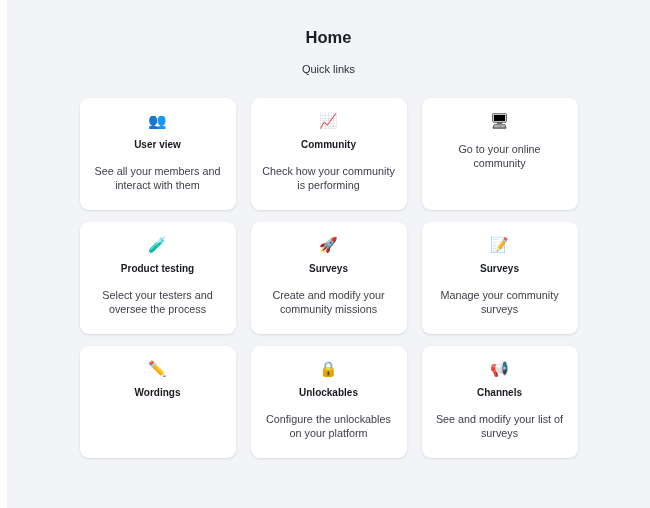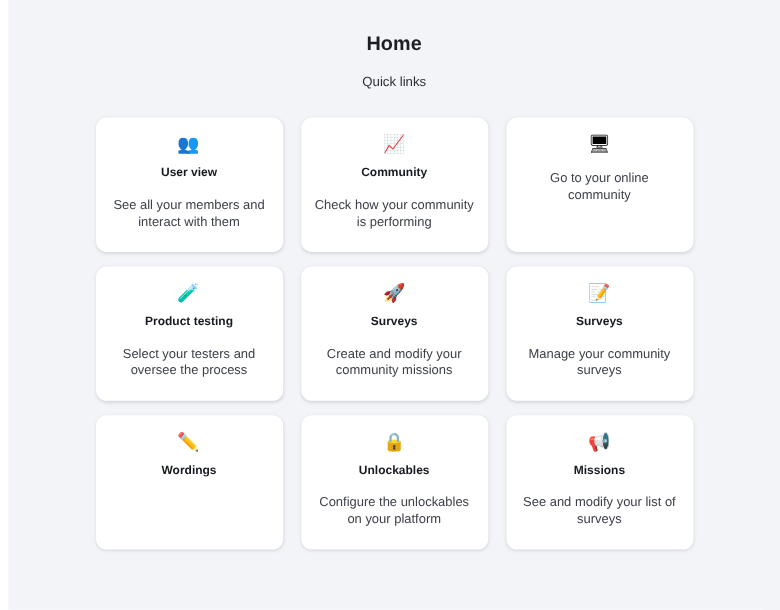--- a/index.html
+++ b/index.html
@@ -175,20 +175,20 @@
         <div class="card">
           <span class="card-icon">🔒</span>
           <div class="card-title">
             <span>Unlockables</span>
           </div>
           <div class="card-desc">Configure the unlockables on your platform</div>
         </div>
         <div class="card">
           <span class="card-icon">📢</span>
           <div class="card-title">
-            <span>Missions</span>
+            <span>Channels</span>
           </div>
           <div class="card-desc">See and modify your list of surveys</div>
         </div>
       </div>
 
   </div>
 </div>
 
 </body></html>

